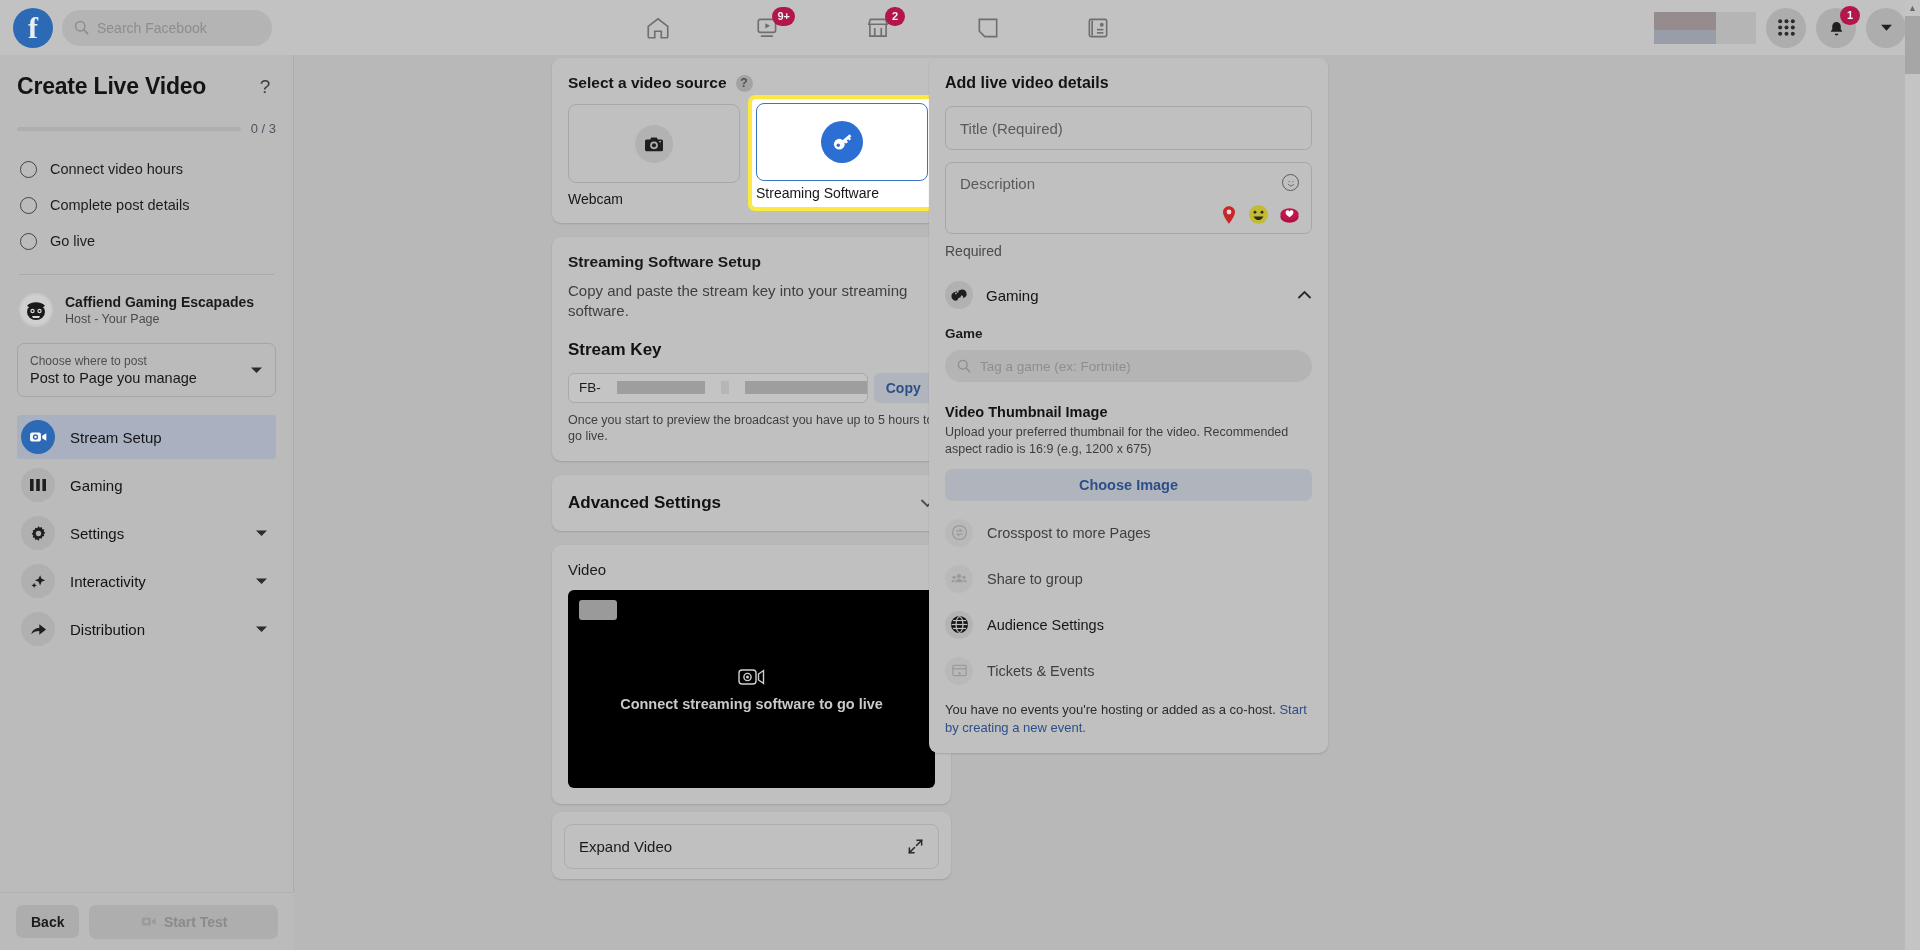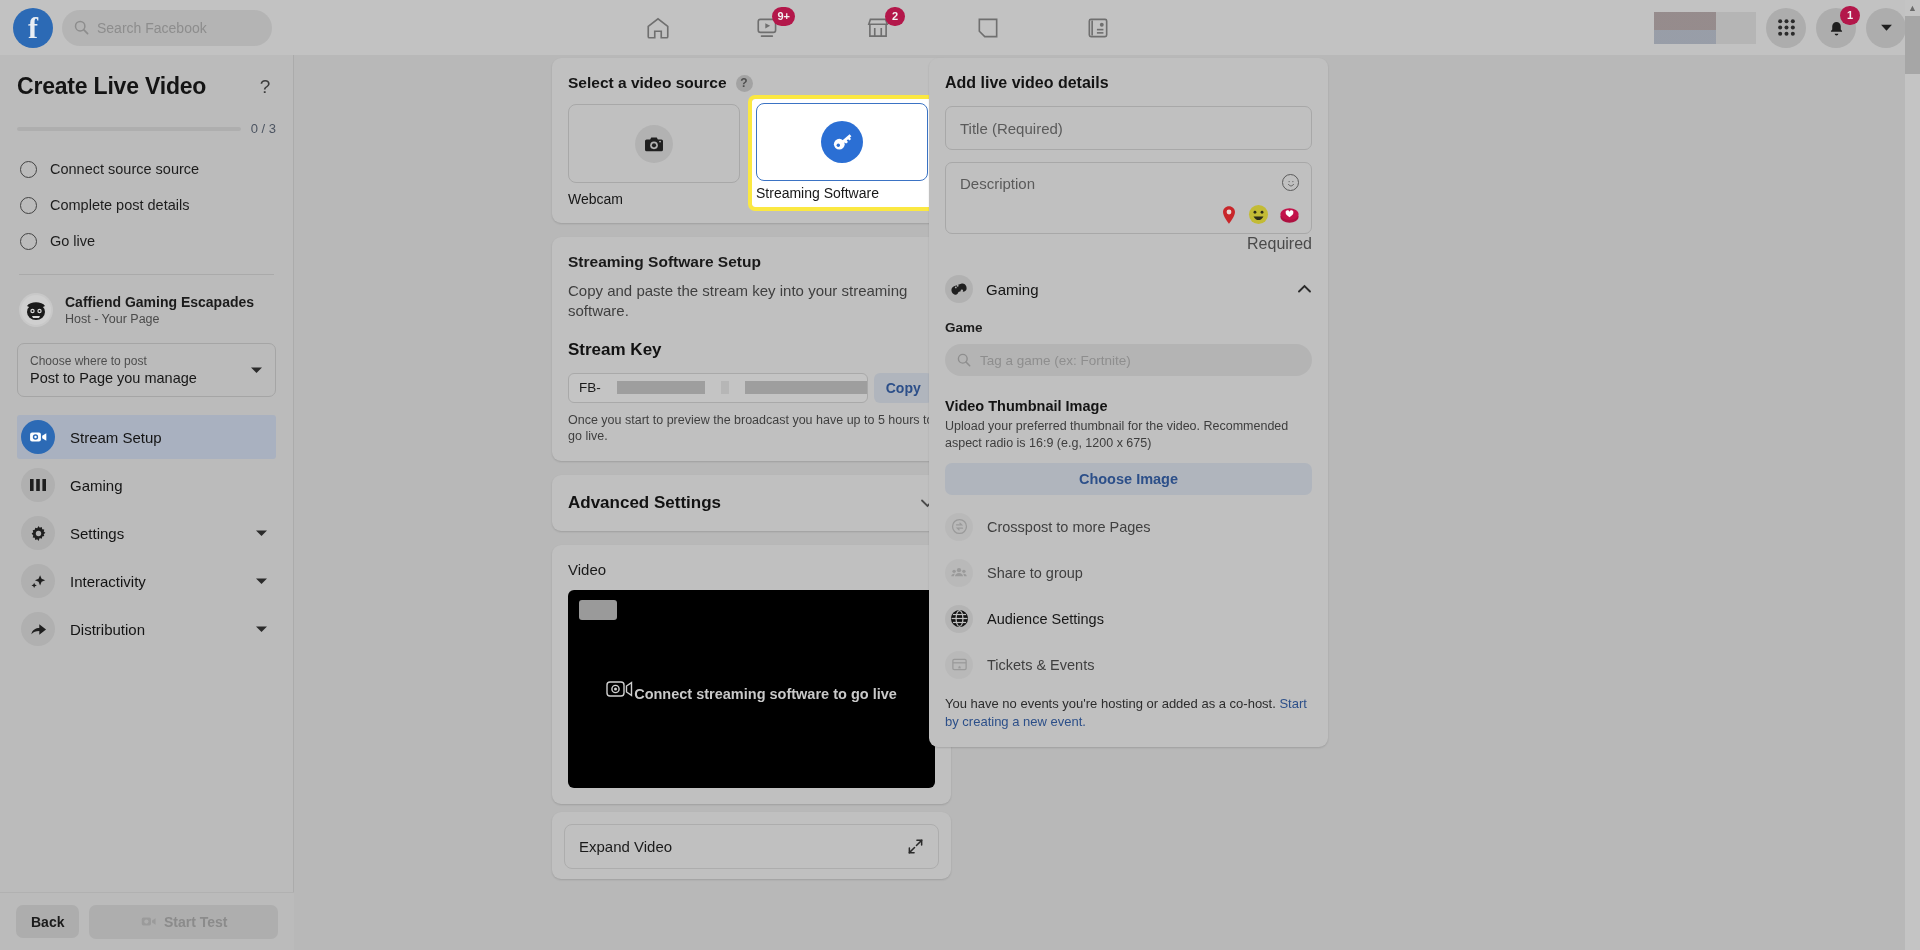--- a/index.html
+++ b/index.html
@@ -174,21 +174,21 @@
     height: 30px; border-radius: 6px; background: #b0b5bd;
     padding: 0 12px; display:flex; align-items:center;
     font-size: 14px; font-weight: bold; color: #2c4f89;
   }
   .key-note { font-size: 12.5px; color: #3f3f3f; margin-top: 9px; line-height: 1.35; }
   .adv-row { display:flex; align-items:center; justify-content: space-between; }
   .adv-title { font-size: 17px; font-weight: bold; color: #121212; }
   .video-label { font-size: 15px; color: #1a1a1a; }
   .video-stage {
     margin-top: 12px; height: 198px; background: #000; border-radius: 6px;
-    position: relative; display:flex; flex-direction: row; align-items:center; justify-content:center;
+    position: relative; display:flex; flex-direction: column; align-items:center; justify-content:center;
   }
   .video-corner { position:absolute; left: 11px; top: 10px; width: 38px; height: 20px; background: #9a9a9a; border-radius: 3px; }
   .video-msg { color: #c9c9c9; font-size: 14.5px; font-weight: bold; margin-top: 9px;}
   .expand-row {
     margin-top: 2px; display:flex; align-items:center; justify-content: space-between;
     border: 1px solid #adadad; border-radius: 8px; padding: 13px 14px;
   }
   .expand-lab { font-size: 15px; color: #1a1a1a; }
 
   
@@ -204,21 +204,21 @@
     margin-top: 12px; border: 1px solid #a8a8a8; border-radius: 7px;
     height: 72px; padding: 12px 14px; position: relative;
     font-size: 15px; color: #5a5a5a;
   }
   .smiley-o {
     position:absolute; right: 12px; top: 11px; width: 17px; height: 17px;
     border-radius: 50%; border: 1.4px solid #5a5a5a;
     display:flex; align-items:center; justify-content:center;
   }
   .emoji-row { position:absolute; right: 11px; bottom: 8px; display:flex; gap: 10px; align-items:center; }
-  .required-note { font-size: 16px; color: #4a4a4a; margin-top: 1px; text-align: right; }
+  .required-note { font-size: 14px; color: #4a4a4a; margin-top: 9px; }
   .gaming-head { display:flex; align-items:center; gap: 13px; margin-top: 22px; }
   .gm-ico { width: 28px; height: 28px; border-radius:50%; background:#b1b1b1; display:flex; align-items:center; justify-content:center;}
   .gm-title { font-size: 15px; color: #141414; flex: 1; }
   .sub-label { font-size: 13.5px; font-weight: bold; color: #1c1c1c; margin-top: 17px; }
   .search-field {
     margin-top: 9px; height: 32px; border-radius: 16px; background: #b4b4b4;
     display:flex; align-items:center; padding-left: 12px; gap: 9px;
     font-size: 13.5px; color: #8e8e8e;
   }
   .thumb-title { font-size: 14.5px; font-weight: bold; color: #141414; margin-top: 22px; }
@@ -337,21 +337,21 @@
     </div>
 
     <div class="progress-row">
       <div class="progress-bar"></div>
       <div class="progress-count">0 / 3</div>
     </div>
 
     <div class="steps">
       <div class="step">
         <span class="radio-o"></span>
-        <span class="step-label">Connect source source</span>
+        <span class="step-label">Connect video hours</span>
       </div>
       <div class="step">
         <span class="radio-o"></span>
         <span class="step-label">Complete post details</span>
       </div>
       <div class="step">
         <span class="radio-o"></span>
         <span class="step-label">Go live</span>
       </div>
     </div>

